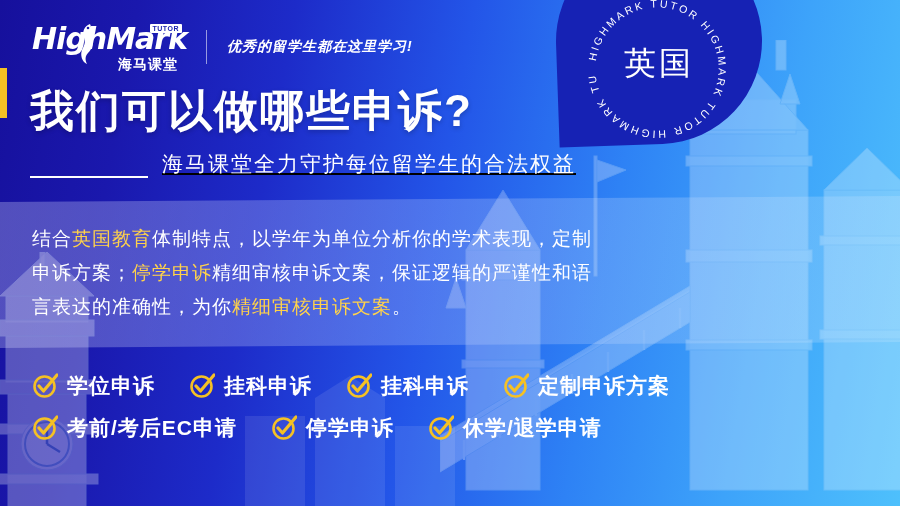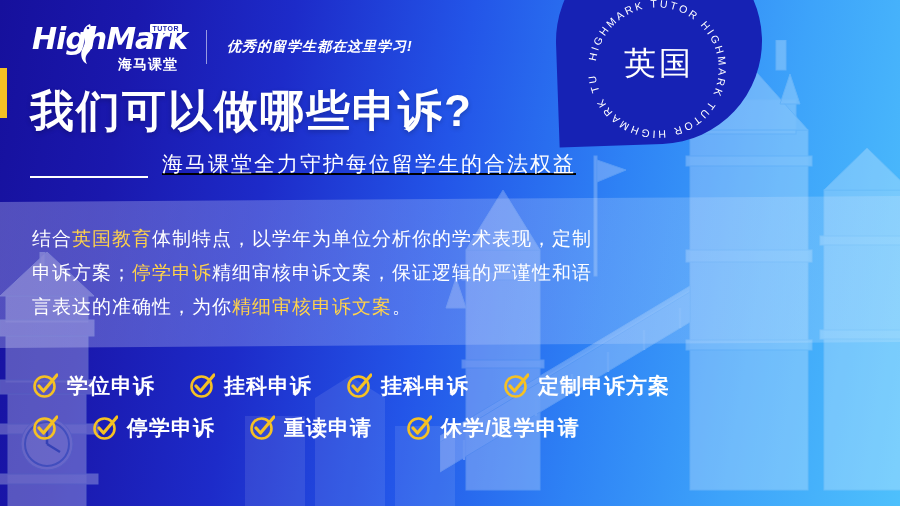--- a/index.html
+++ b/index.html
@@ -325,34 +325,28 @@
           </svg>
           <span class="tag-label">定制申诉方案</span>
         </div>
       </div>
       <div class="tag-row">
         <div class="tag">
           <svg class="tick" viewBox="0 0 26 26">
             <circle cx="12.5" cy="13.5" r="10" fill="none" stroke="#f5c124" stroke-width="2.6"></circle>
             <path d="M7 13 L11.5 18 L25 2" fill="none" stroke="#f5c124" stroke-width="3.2" stroke-linecap="round" stroke-linejoin="round"></path>
           </svg>
+          <span class="tag-label">考前/考后EC申请</span>
         </div>
         <div class="tag">
           <svg class="tick" viewBox="0 0 26 26">
             <circle cx="12.5" cy="13.5" r="10" fill="none" stroke="#f5c124" stroke-width="2.6"></circle>
             <path d="M7 13 L11.5 18 L25 2" fill="none" stroke="#f5c124" stroke-width="3.2" stroke-linecap="round" stroke-linejoin="round"></path>
           </svg>
           <span class="tag-label">停学申诉</span>
-        </div>
-        <div class="tag">
-          <svg class="tick" viewBox="0 0 26 26">
-            <circle cx="12.5" cy="13.5" r="10" fill="none" stroke="#f5c124" stroke-width="2.6"></circle>
-            <path d="M7 13 L11.5 18 L25 2" fill="none" stroke="#f5c124" stroke-width="3.2" stroke-linecap="round" stroke-linejoin="round"></path>
-          </svg>
-          <span class="tag-label">重读申请</span>
         </div>
         <div class="tag">
           <svg class="tick" viewBox="0 0 26 26">
             <circle cx="12.5" cy="13.5" r="10" fill="none" stroke="#f5c124" stroke-width="2.6"></circle>
             <path d="M7 13 L11.5 18 L25 2" fill="none" stroke="#f5c124" stroke-width="3.2" stroke-linecap="round" stroke-linejoin="round"></path>
           </svg>
           <span class="tag-label">休学/退学申请</span>
         </div>
       </div>
     </div>

